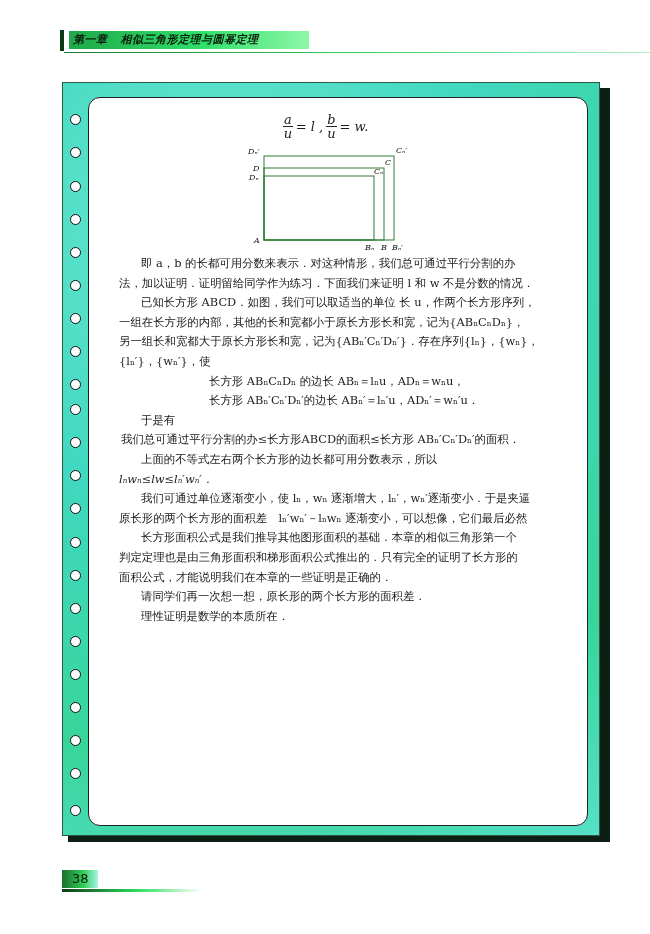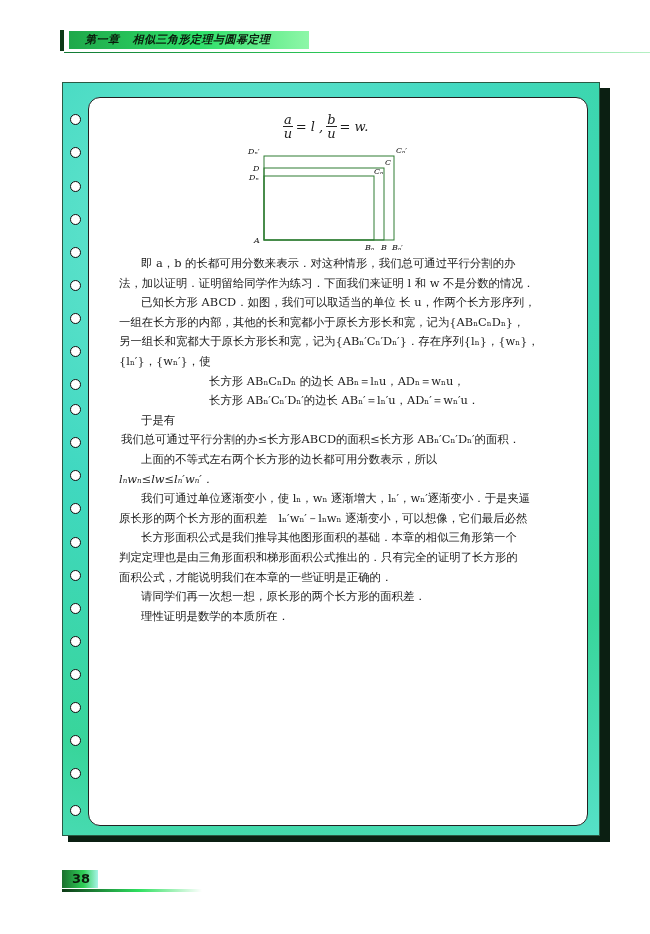--- a/index.html
+++ b/index.html
@@ -17,21 +17,20 @@
       position: absolute; left: 0; top: 0; width: 4px; height: 21px; background: #0d3a16;
     }
     .chapter-banner {
       position: absolute; left: 9px; top: 1px; width: 240px; height: 18px;
       background: linear-gradient(90deg, #1fa84a 0%, #2fe06a 55%, #8ef7a8 100%);
     }
     .chapter-title {
       position: absolute; left: 13px; top: 2px; font-family: "DejaVu Sans", sans-serif;
       font-size: 11px; font-weight: bold; font-style: italic; color: #0a1d0c; letter-spacing: 0.5px;
       white-space: pre;
-      margin-left: 12px;
     }
     .chapter-rule {
       position: absolute; left: 4px; top: 22px; width: 586px; height: 1px;
       background: linear-gradient(90deg, #137a35 0%, #2fd05c 50%, #b6f0c4 100%);
     }
     
     .frame-shadow {
       position: absolute; left: 68px; top: 88px; width: 542px; height: 754px; background: #0b1f12;
     }
     .frame {
@@ -66,21 +65,21 @@
     .center { text-align: left; }
     .indent-big { padding-left: 90px; }
     .math { font-style: italic; }
     
     .page-num-box {
       position: absolute; left: 62px; top: 870px; width: 36px; height: 18px;
       background: linear-gradient(90deg, #1b6f2e 0%, #2fcf57 60%, #a8f4e8 100%);
     }
     .page-num {
       position: absolute; left: 72px; top: 871px; font-family: "DejaVu Sans", sans-serif;
-      font-size: 13px; font-weight: bold; color: #0c1a0c;
+      font-size: 13px; font-weight: normal; color: #0c1a0c;
     }
     .footer-rule {
       position: absolute; left: 62px; top: 889px; width: 140px; height: 3px;
       background: linear-gradient(90deg, #0d3a16 0%, #2fe060 55%, rgba(160,245,230,0) 100%);
     }
   </style>
 </head>
 <body>
 
 <div class="chapter-header">

